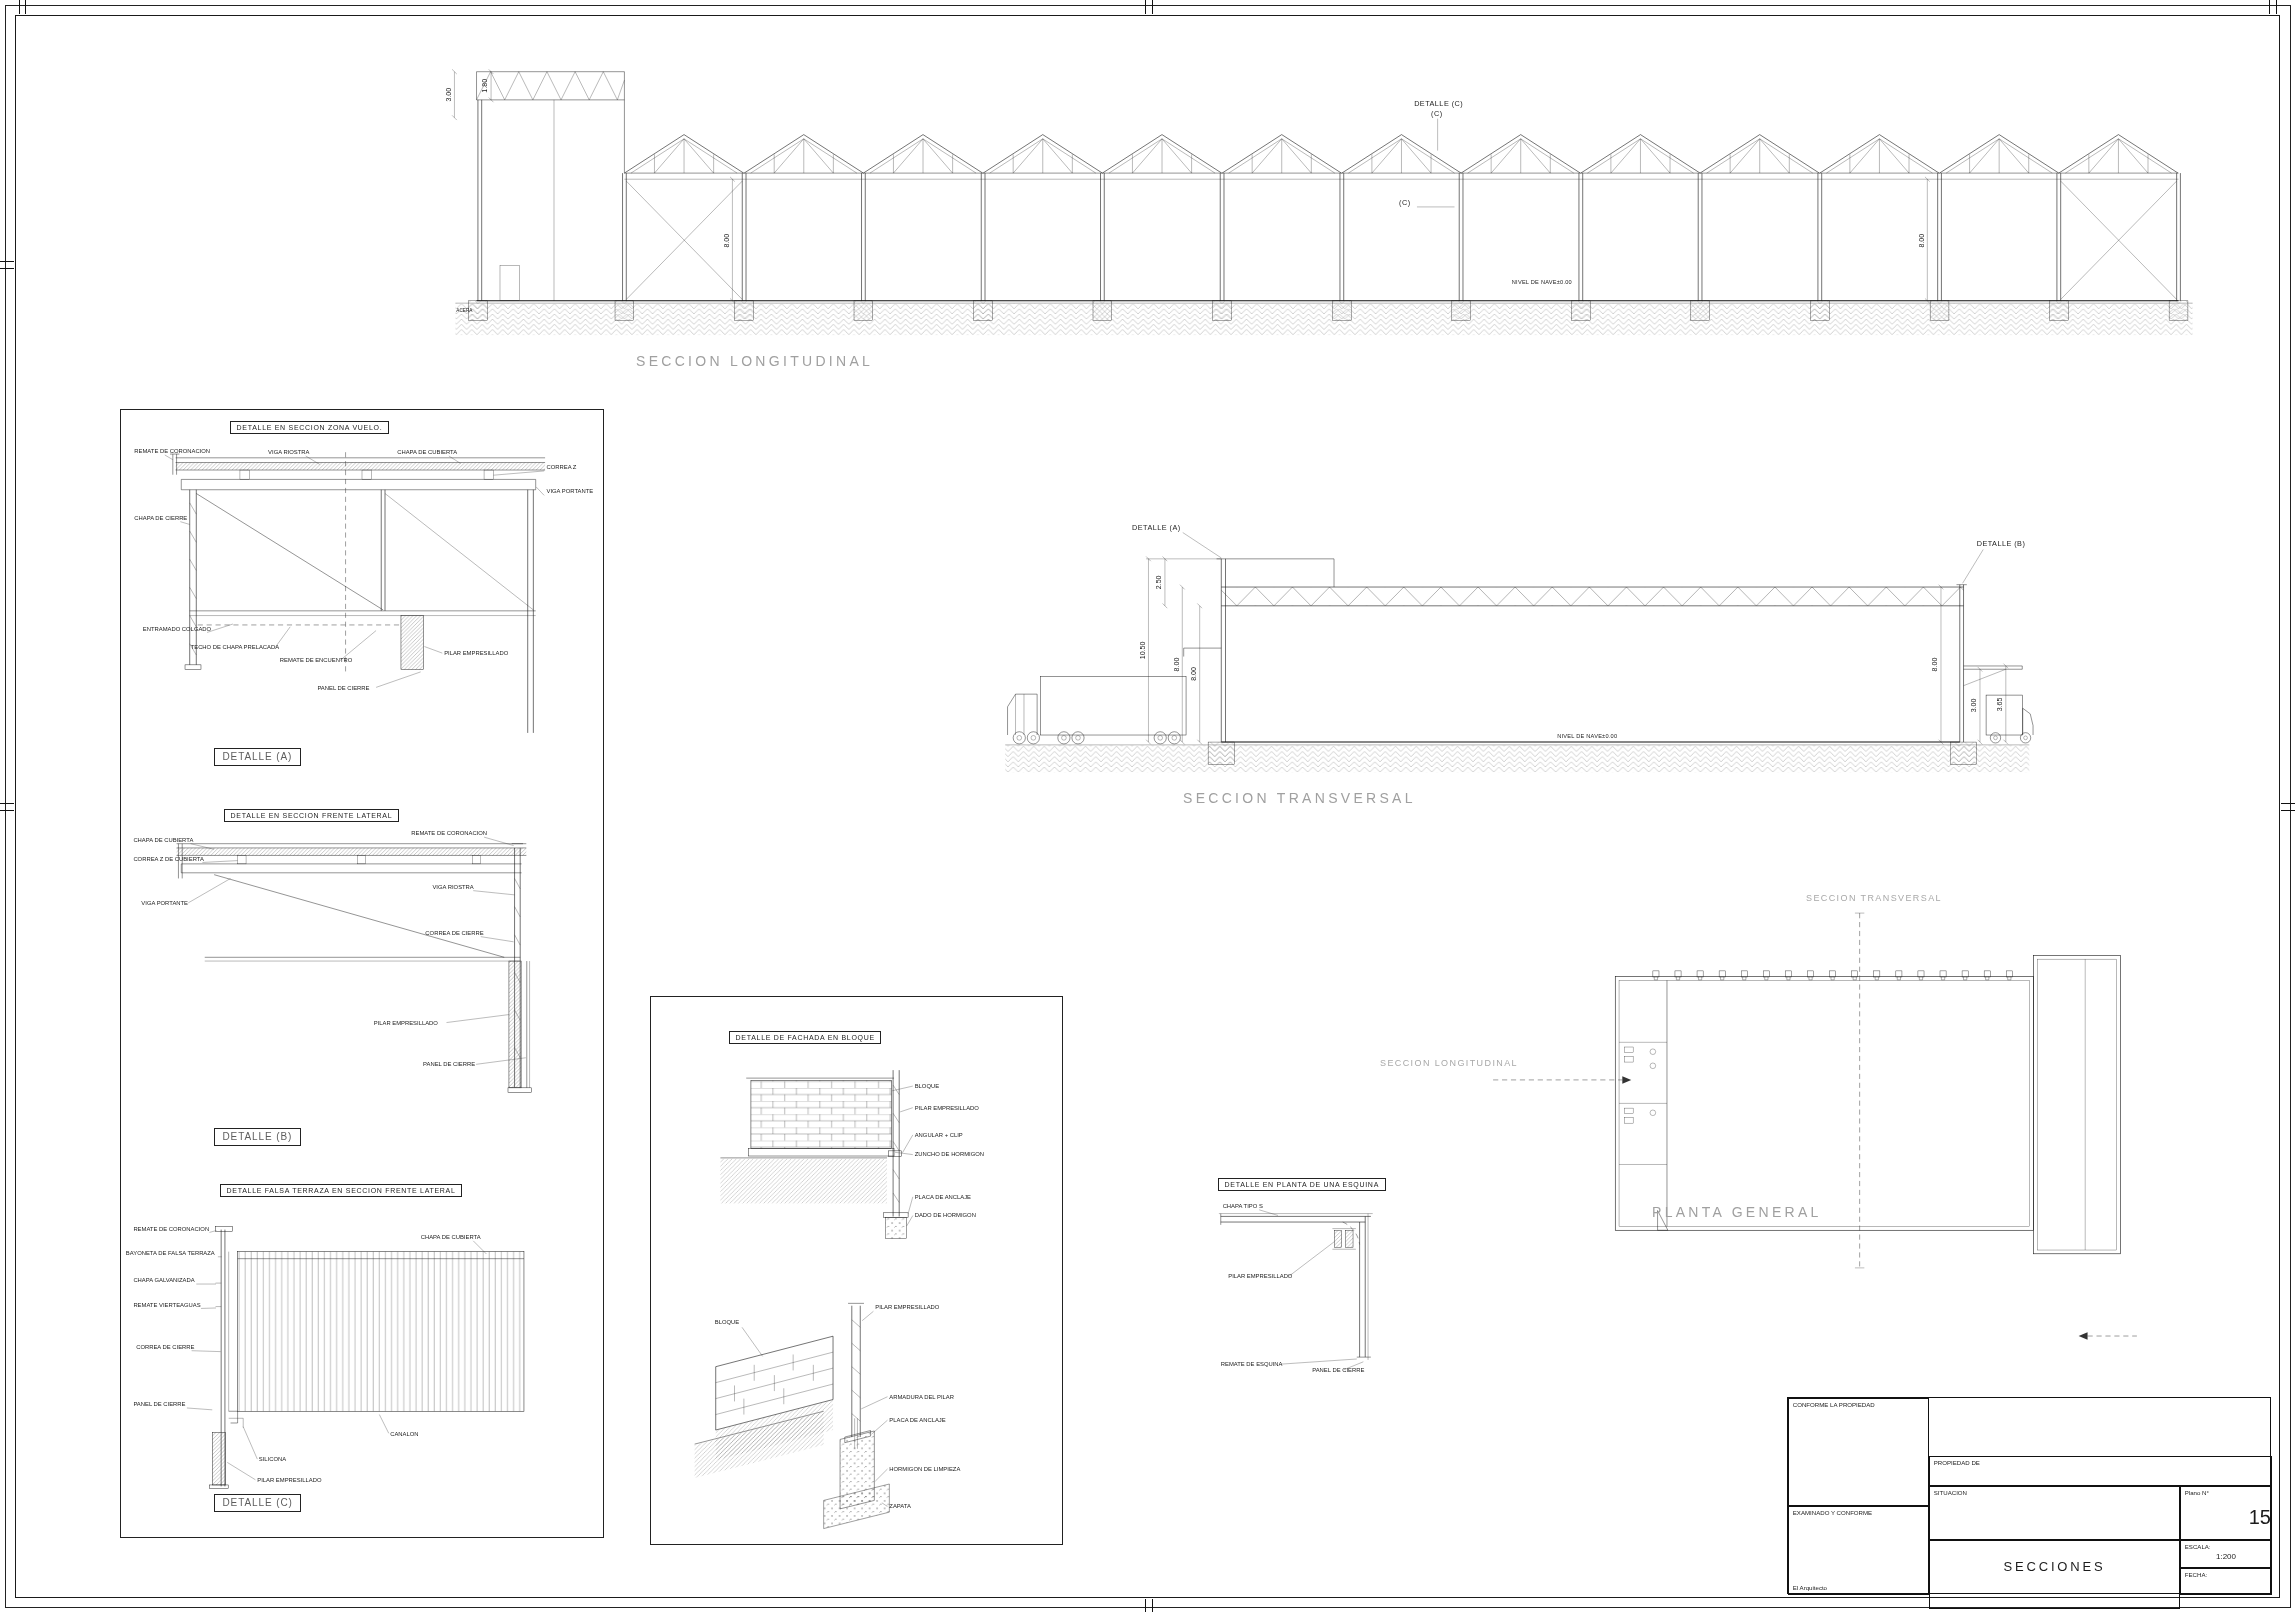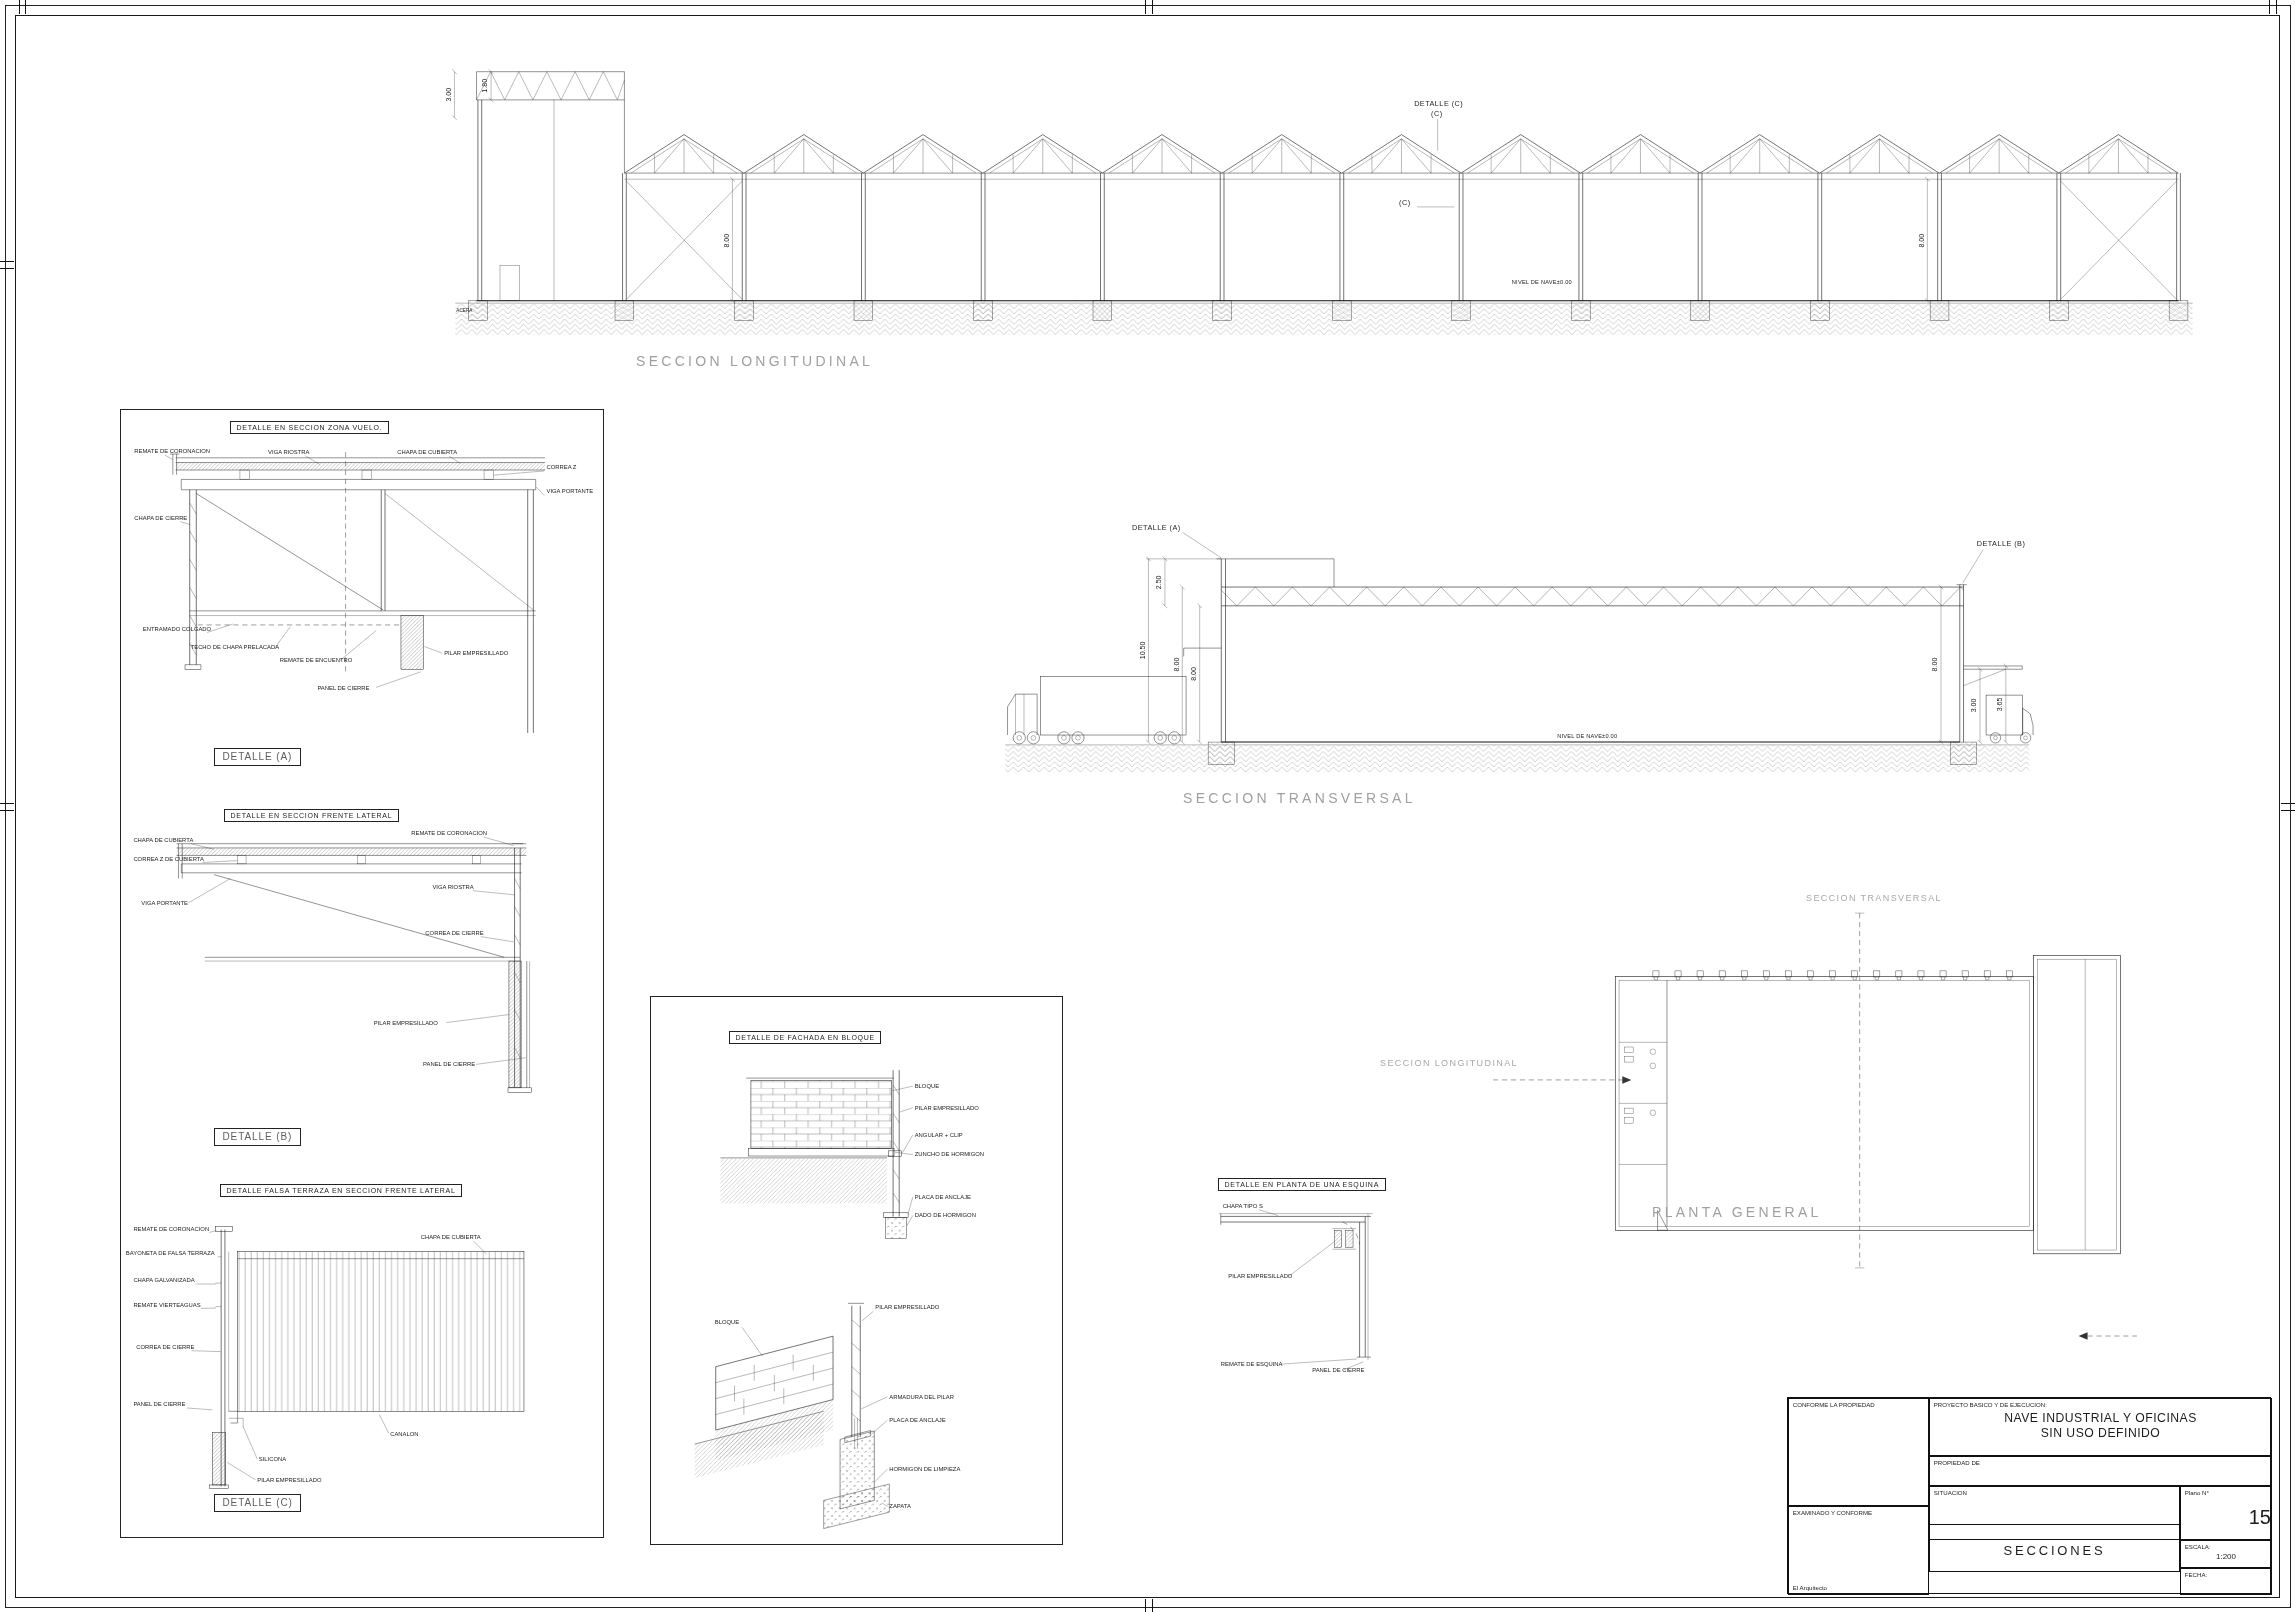--- a/index.html
+++ b/index.html
@@ -515,38 +515,31 @@
 <div class="sec-title" style="left:1652px;top:1204px">PLANTA  GENERAL</div>
 
 <div class="tblock" style="left:1787px;top:1397px;width:484px;height:197px">
   <div class="cell" style="left:0;top:0;width:141px;height:108px">
     <span class="small">CONFORME LA PROPIEDAD</span>
   </div>
   <div class="cell" style="left:0;top:108px;width:141px;height:89px">
     <span class="small">EXAMINADO Y CONFORME</span>
     <span class="small arq">El Arquitecto</span>
   </div>
-  <div class="cell" style="left:141px;top:0;width:343px;height:58px">
-    <span class="small">PROYECTO BASICO Y DE EJECUCION:</span>
-    <div class="projwrap">
-      <div class="big1">NAVE INDUSTRIAL Y OFICINAS</div>
-      <div class="big1">SIN USO DEFINIDO</div>
-    </div>
-  </div>
   <div class="cell" style="left:141px;top:58px;width:343px;height:30px">
     <span class="small">PROPIEDAD DE</span>
   </div>
   <div class="cell" style="left:141px;top:88px;width:251px;height:54px">
     <span class="small">SITUACION</span>
   </div>
   <div class="cell" style="left:392px;top:88px;width:92px;height:54px">
     <span class="small">Plano N°</span>
     <div class="plano-num">15</div>
   </div>
-  <div class="cell" style="left:141px;top:126px;width:251px;height:48px">
+  <div class="cell" style="left:141px;top:142px;width:251px;height:69px">
     <div class="sheetname">SECCIONES</div>
   </div>
   <div class="cell" style="left:392px;top:142px;width:92px;height:28px">
     <span class="small">ESCALA:</span>
     <div class="escala-val">1:200</div>
   </div>
   <div class="cell" style="left:392px;top:170px;width:92px;height:27px">
     <span class="small">FECHA:</span>
   </div>
 </div>

